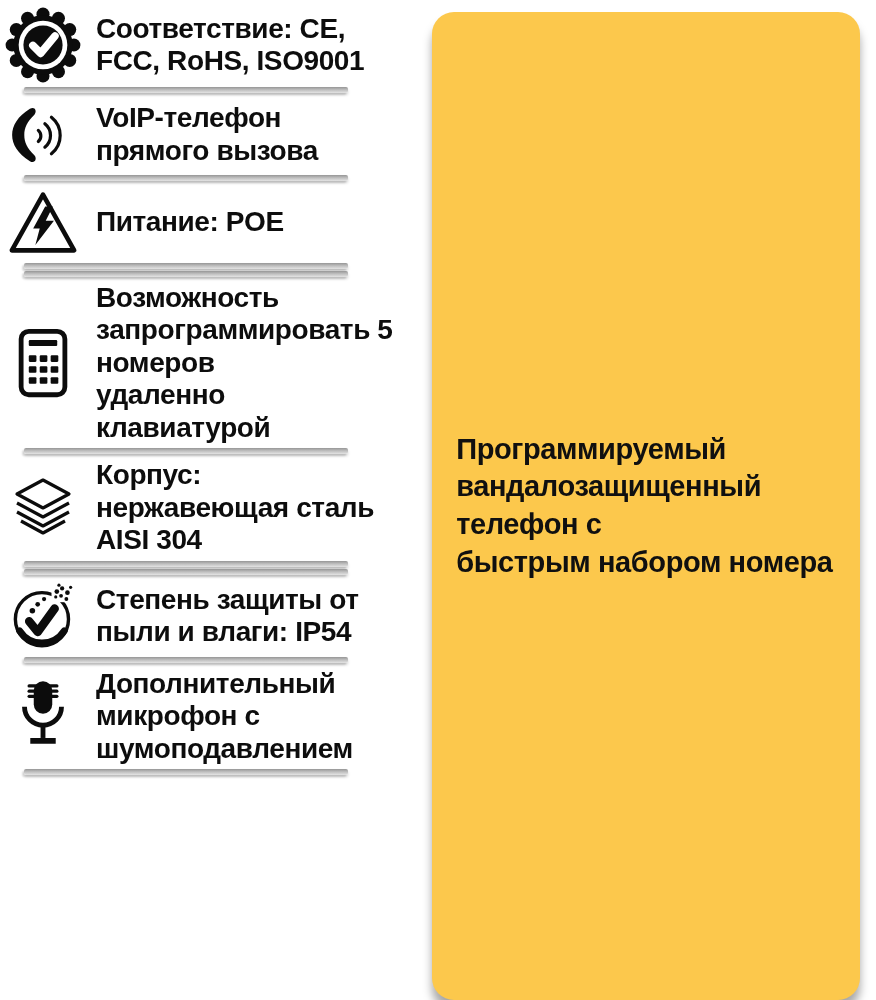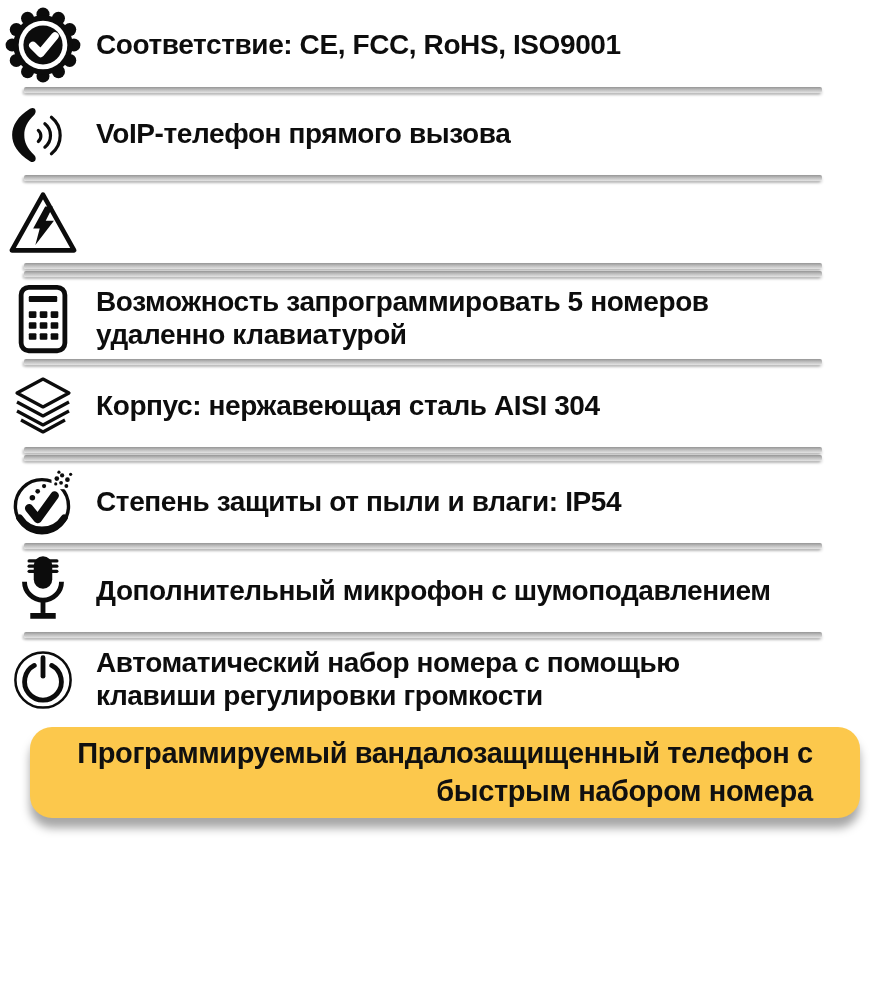--- a/index.html
+++ b/index.html
@@ -1,21 +1,21 @@
 <!DOCTYPE html>
 <html><head>
 <meta charset="utf-8">
 <style>
   html,body{margin:0;padding:0;background:#ffffff;}
   body{
     width:876px;height:1000px;overflow:hidden;
     font-family:"Liberation Sans","DejaVu Sans",sans-serif;
     color:#0e0e0e;
   }
-  .page{width:876px;height:1000px;display:flex;flex-direction:column;padding-top:4px;box-sizing:border-box;}
+  .page{width:876px;height:1000px;display:flex;flex-direction:row;padding-top:4px;box-sizing:border-box;}
   .row{
     display:flex;align-items:center;
     min-height:73px;
     padding:3px 8px 3px 0;
   }
   .icon-cell{
     flex:0 0 86px;width:86px;
     display:flex;align-items:center;justify-content:center;
   }
   .icon-cell svg{display:block;}
@@ -29,25 +29,25 @@
     margin:1px 54px 2px 24px;
     background:linear-gradient(to bottom,#969696 0%,#bdbdbd 45%,#e3e3e3 100%);
     box-shadow:0 2px 3px rgba(0,0,0,0.18), -2px 2px 2px rgba(0,0,0,0.12);
   }
   .banner{
     margin:8px 16px 0 30px;
     min-height:80px;
     background:#FCC84C;
     border-radius:22px;
     display:flex;align-items:center;justify-content:center;
-    text-align:right;
+    text-align:left;
     font-size:29px;font-weight:700;letter-spacing:-0.4px;line-height:1.3;
     color:#101010;white-space:pre-line;
     box-shadow:0 10px 10px rgba(0,0,0,0.35);
-    padding:8px 12px;box-sizing:border-box;
+    padding:8px 24px;box-sizing:border-box;
   }
 </style>
 </head>
 <body>
 
 <div class="page">
   <div>
       <div class="row">
         <div class="icon-cell">
           <svg viewBox="0 0 64 64" width="76" height="76" xmlns="http://www.w3.org/2000/svg">
@@ -88,20 +88,21 @@
         <div class="text">VoIP-телефон прямого вызова</div>
       </div>
       <div class="divider"></div>
       <div class="row">
         <div class="icon-cell">
           <svg viewBox="0 0 64 60" width="70" height="66" xmlns="http://www.w3.org/2000/svg">
     <path d="M32 4 L60.5 55 H3.5 Z" fill="none" stroke="#0c0c0c" stroke-width="4.2" stroke-linejoin="round"></path>
     <polygon points="34,15 23,35 29,35 25,50 42,28 34.5,28 41,15" fill="#0c0c0c"></polygon>
   </svg>
         </div>
+        <div class="text">Питание: POE</div>
       </div>
       <div class="divider"></div>
       <div class="divider"></div>
       <div class="row">
         <div class="icon-cell">
           <svg viewBox="0 0 52 64" width="58" height="70" xmlns="http://www.w3.org/2000/svg">
     <rect x="6" y="3" width="40" height="58" rx="7" fill="none" stroke="#0c0c0c" stroke-width="4.4"></rect>
     <rect x="13" y="11" width="26" height="5.5" rx="1" fill="#0c0c0c"></rect>
     <g fill="#0c0c0c">
       <rect x="13" y="25" width="7" height="6" rx="1"></rect>
@@ -170,27 +171,16 @@
       <line x1="12" y1="15" x2="36" y2="15"></line>
     </g>
     <path d="M8 24 a16 16 0 0 0 32 0" fill="none" stroke="#0c0c0c" stroke-width="4.2"></path>
     <line x1="24" y1="40" x2="24" y2="51" stroke="#0c0c0c" stroke-width="4.2"></line>
     <line x1="13" y1="53.5" x2="35" y2="53.5" stroke="#0c0c0c" stroke-width="5"></line>
   </svg>
         </div>
         <div class="text">Дополнительный микрофон с шумоподавлением</div>
       </div>
       <div class="divider"></div>
-      <div class="row">
-        <div class="icon-cell">
-          <svg viewBox="0 0 64 64" width="62" height="62" xmlns="http://www.w3.org/2000/svg">
-    <circle cx="32" cy="32" r="28.5" fill="none" stroke="#0c0c0c" stroke-width="2.6"></circle>
-    <path d="M23 17 A19 19 0 1 0 41 17" fill="none" stroke="#0c0c0c" stroke-width="5" stroke-linecap="round"></path>
-    <line x1="32" y1="9" x2="32" y2="28" stroke="#0c0c0c" stroke-width="5" stroke-linecap="round"></line>
-  </svg>
-        </div>
-        <div class="text">Автоматический набор номера с помощью
-клавиши регулировки громкости</div>
-      </div>
     </div>
   <div class="banner">Программируемый вандалозащищенный телефон с
 быстрым набором номера</div>
 </div>
 
 </body></html>

